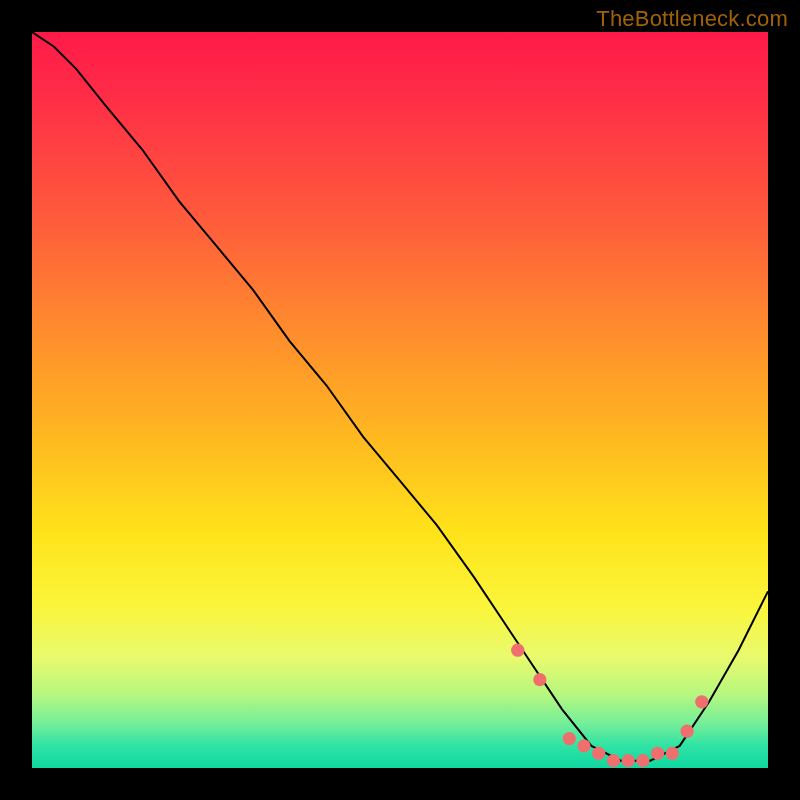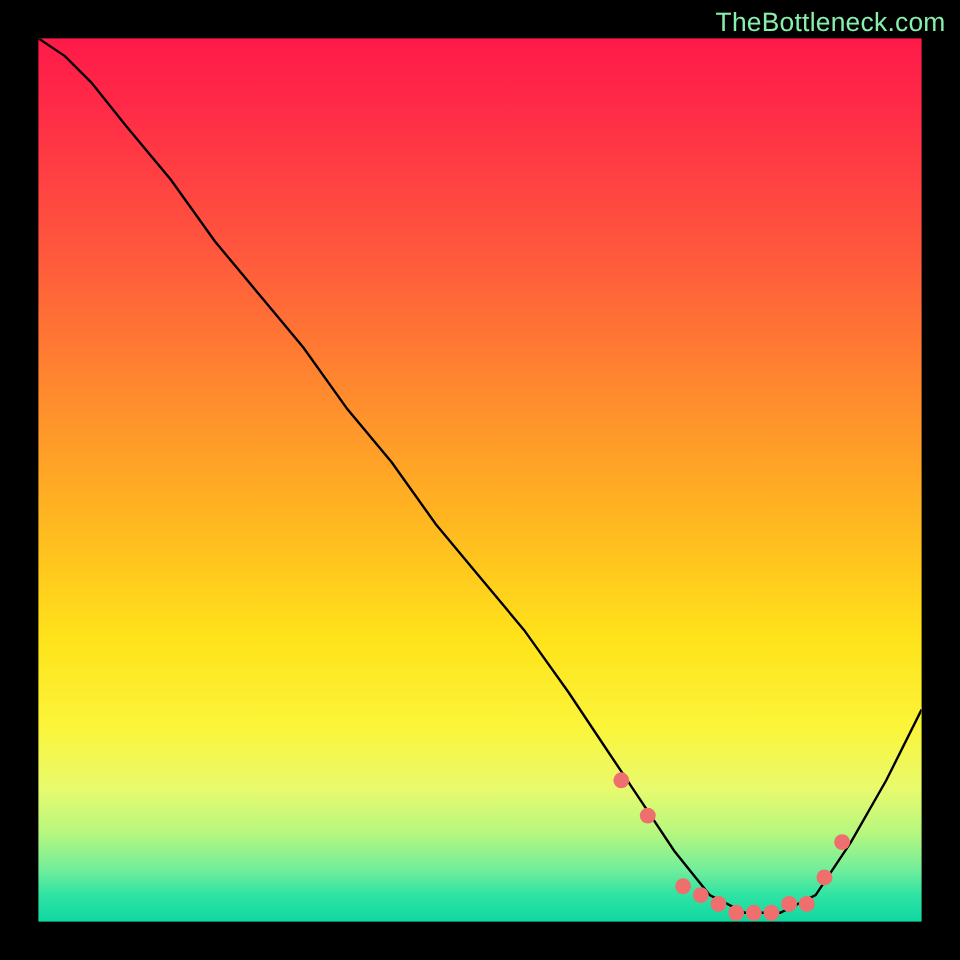--- a/index.html
+++ b/index.html
@@ -37,21 +37,21 @@
       #b6f77f 90%,
       #74ee9a 94%,
       #2fe3a4 97%,
       #0fd8a0 100%
     );
   }
   .watermark {
     position: absolute;
     top: 6px;
     right: 12px;
-    color: #86efac;
+    color: #a16207;
     font-size: 22px;
     font-weight: 500;
     letter-spacing: 0.2px;
     user-select: none;
   }
   svg.curve {
     position: absolute;
     inset: 0;
     width: 100%;
     height: 100%;

